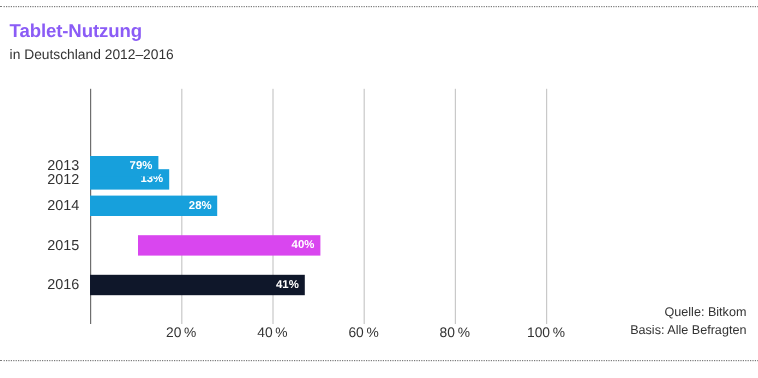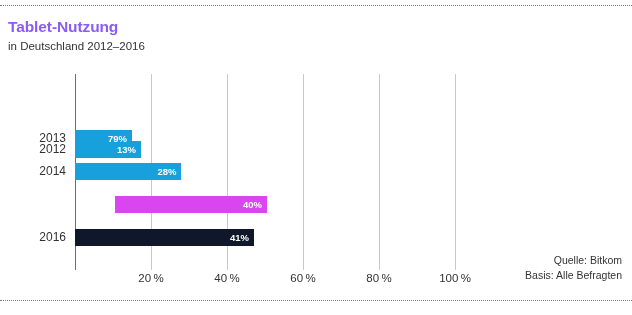--- a/index.html
+++ b/index.html
@@ -158,20 +158,21 @@
         <span class="bar-value">79%</span>
       </div>
     </div>
     <div class="bar-row" style="top: 163px;">
       <div class="year-label">2014</div>
       <div class="bar" style="left: 75px; width: 106.4px; background: rgb(23, 160, 220);">
         <span class="bar-value">28%</span>
       </div>
     </div>
     <div class="bar-row" style="top: 196px;">
+      <div class="year-label">2015</div>
       <div class="bar" style="left: 75px; width: 152px; background: #d946ef; margin-left: 40px;">
         <span class="bar-value">40%</span>
       </div>
     </div>
     <div class="bar-row" style="top: 229px;">
       <div class="year-label">2016</div>
       <div class="bar" style="left: 75px; width: 179px; background: #0f172a;">
         <span class="bar-value">41%</span>
       </div>
     </div>

